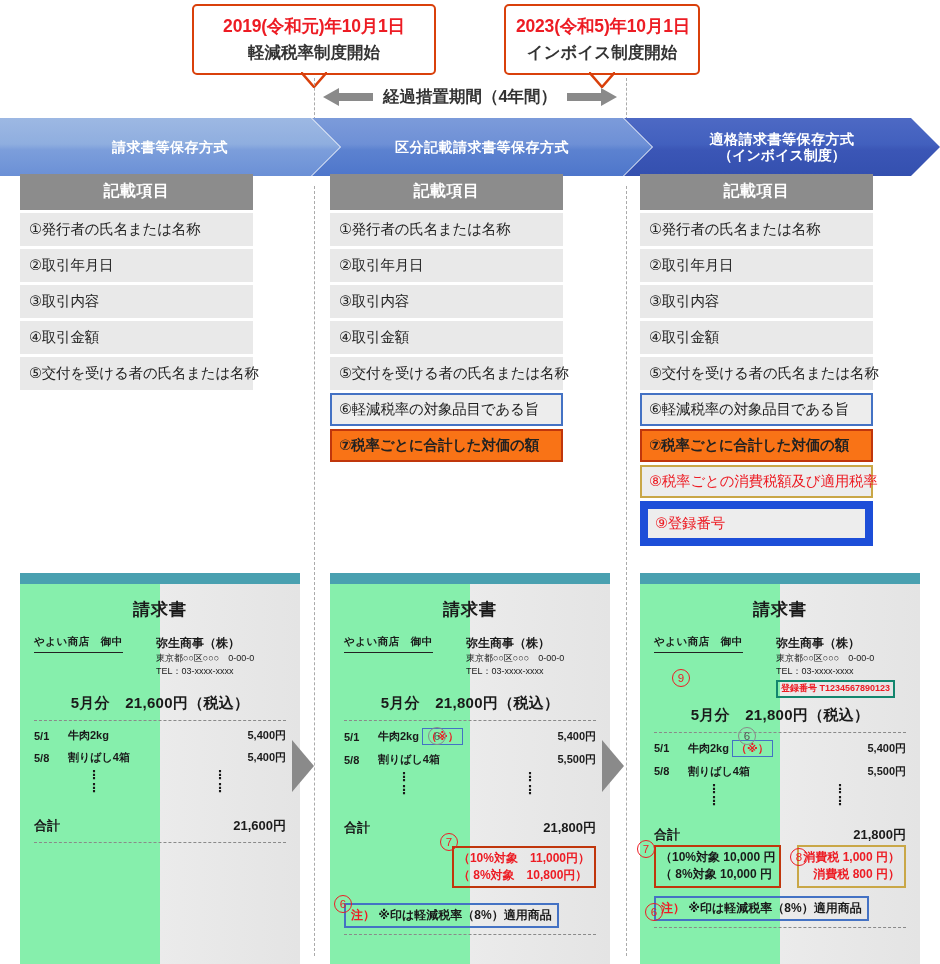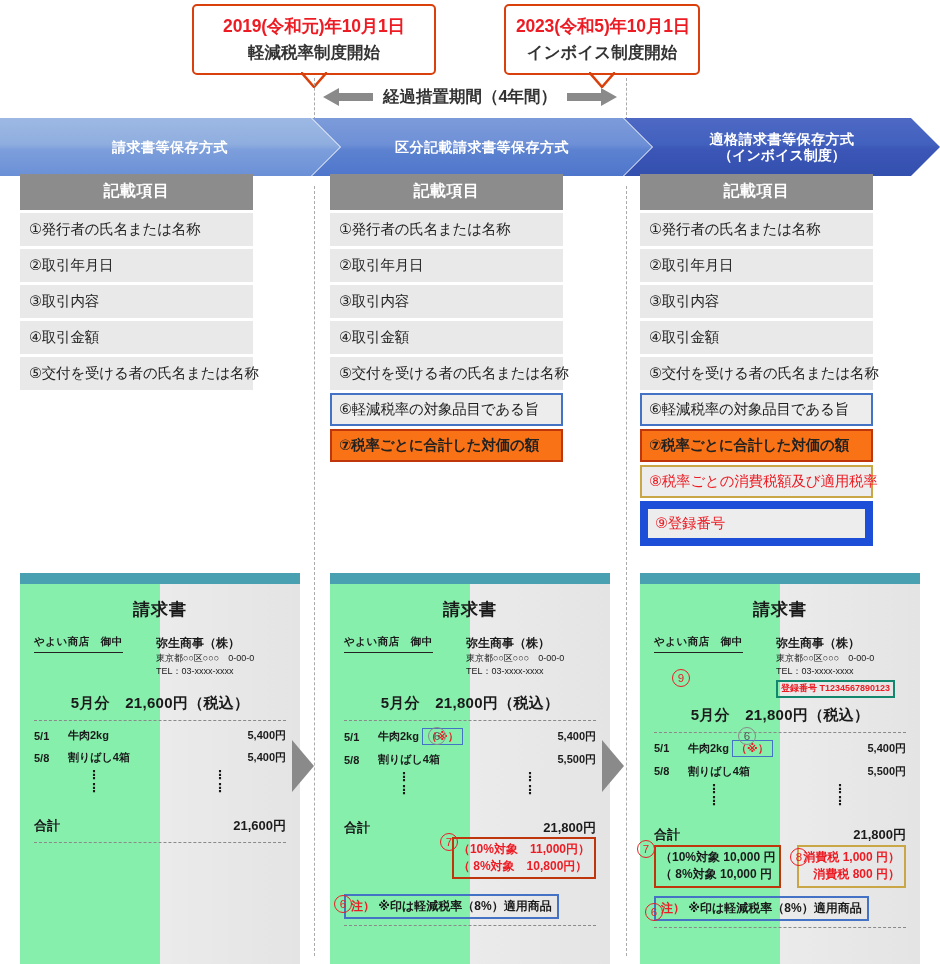--- a/index.html
+++ b/index.html
@@ -341,21 +341,21 @@
         <span class="amt">5,500円</span>
       </div>
       <div class="dotrow">
         <div class="l dots">⋮<br>⋮</div>
         <div class="r dots">⋮<br>⋮</div>
       </div>
       <div class="inv-total" style="margin-top:22px;">
         <span class="lbl">合計</span>
         <span class="val">21,800円</span>
       </div>
-      <div style="display:flex; justify-content:flex-end; margin-top:0;">
+      <div style="display:flex; justify-content:flex-end; margin-top:9px;">
         <div class="breakdown-red">
           <div>（10%対象　11,000円）</div>
           <div>（ 8%対象　10,800円）</div>
         </div>
       </div>
       <div style="margin-top:15px;">
         <span class="note-blue">
           <span>注）</span>
           <span class="blk">※印は軽減税率（8%）適用商品</span>
         </span>

